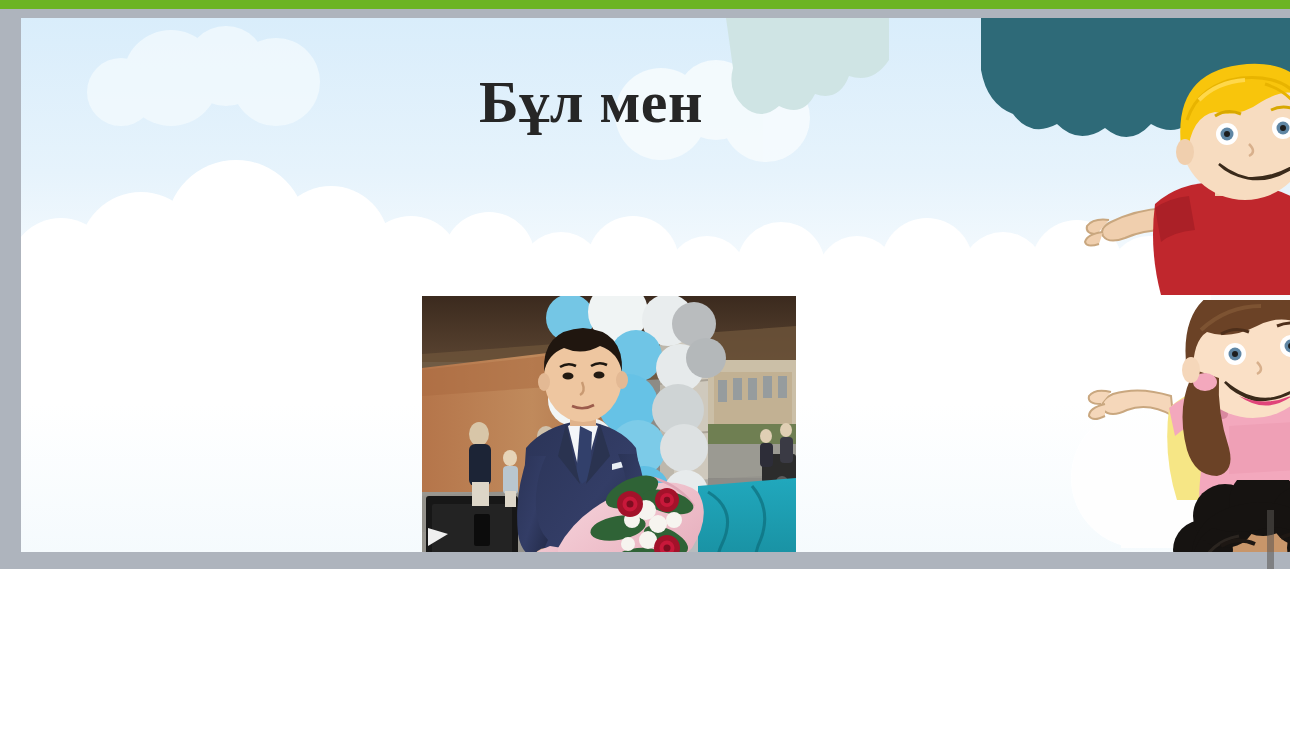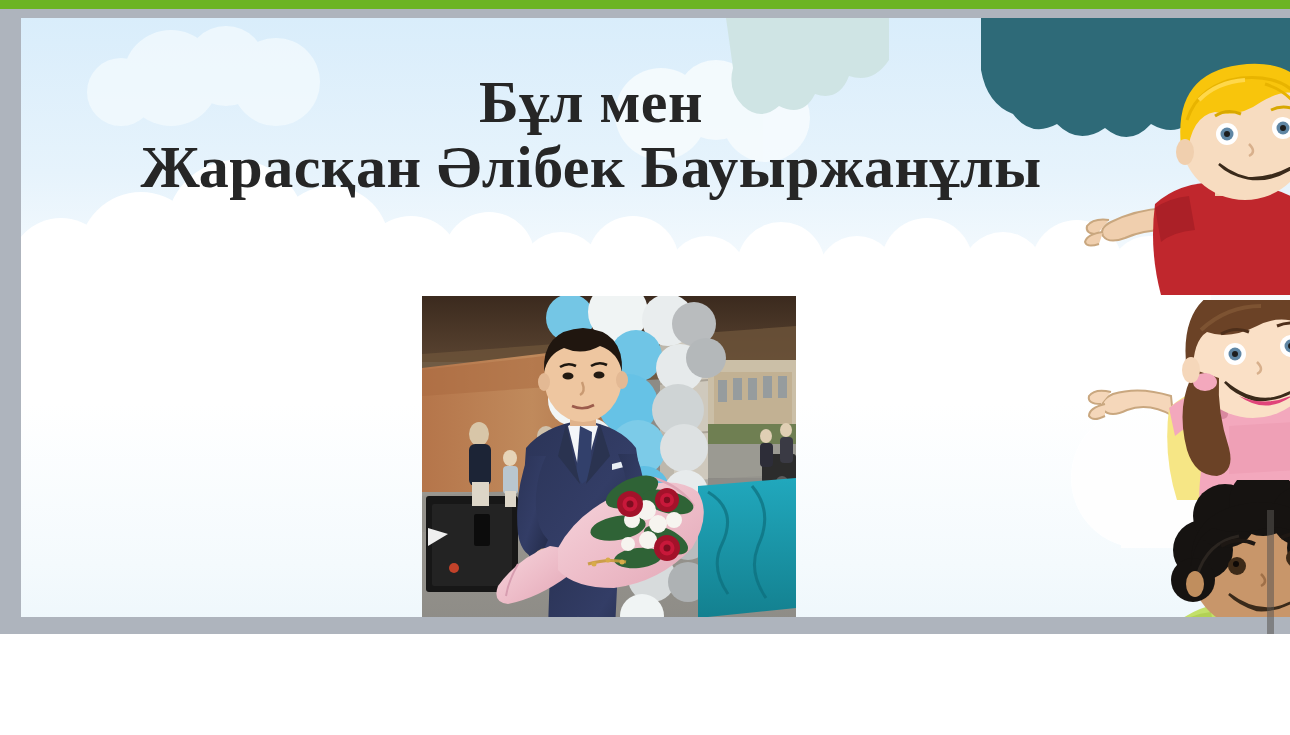--- a/index.html
+++ b/index.html
@@ -11,21 +11,21 @@
     width: 1290px;
     height: 735px;
     overflow: hidden;
     font-family: "Liberation Serif", serif;
   }
 
   
   #slide-root {
     position: relative;
     width: 1290px;
-    height: 634px;
+    height: 569px;
     background: #aeb4bd;   
     overflow: hidden;
   }
 
   #top-accent-bar {
     position: absolute;
     left: 0; top: 0;
     width: 1290px;
     height: 9px;
     background: #6cb423;
@@ -190,21 +190,20 @@
       </g>
       <g fill="#f6fbfe" opacity="0.9">
         <circle cx="80" cy="660" r="60"></circle>
         <circle cx="170" cy="672" r="56"></circle>
         <rect x="60" y="660" width="160" height="60"></rect>
       </g>
     </svg>
 
     <div id="title-block">
       <div class="title-line">Бұл мен</div>
-      <div class="title-line">Жарасқан Әлібек Бауыржанұлы</div>
     </div>
 
     <div id="photo-frame">
       <svg id="photo-svg" viewBox="0 0 374 426" preserveAspectRatio="none">
         <defs>
           <linearGradient id="ceilGrad" x1="0" y1="0" x2="0" y2="1">
             <stop offset="0%" stop-color="#3b2a1e"></stop>
             <stop offset="100%" stop-color="#5a4431"></stop>
           </linearGradient>
           <linearGradient id="wallGrad" x1="0" y1="0" x2="1" y2="0">

